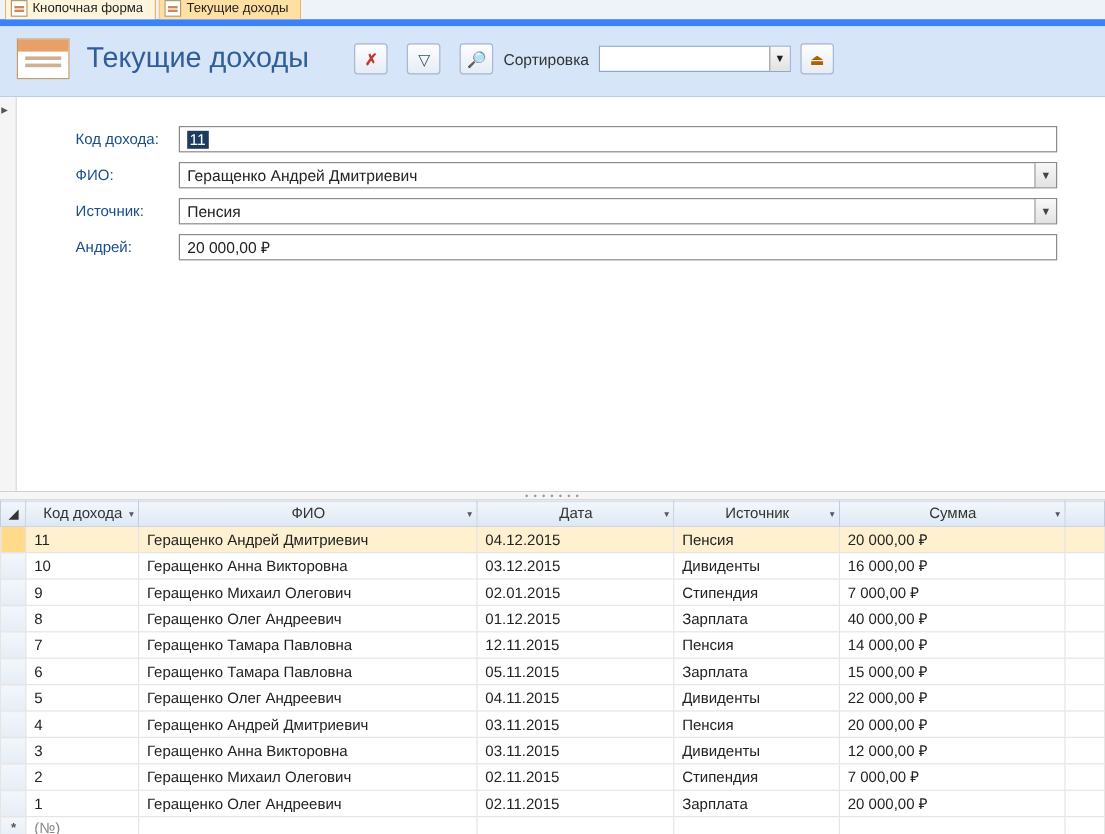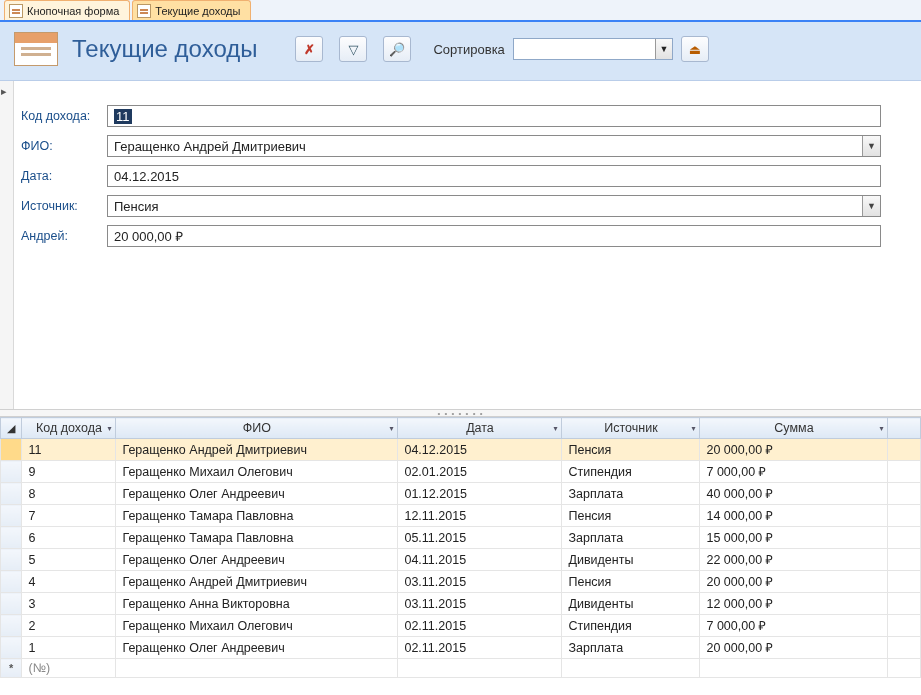--- a/index.html
+++ b/index.html
@@ -1,41 +1,41 @@
 <!DOCTYPE html>
 <html><head>
 <meta charset="utf-8">
 <style>
   * { box-sizing: border-box; }
   html, body { margin: 0; padding: 0; font-family: "Segoe UI", Tahoma, sans-serif; font-size: 12px; color: #222; }
   body { background: #fff; width: 921px; height: 695px; overflow: hidden; display: flex; flex-direction: column; }
 
   
-  .tabstrip { height: 22px; background: #eef3fa; display: flex; align-items: flex-end; padding-left: 4px; border-bottom: 2px solid #3b82f6; }
+  .tabstrip { height: 22px; background: #eef3fa; display: flex; align-items: flex-end; padding-left: 4px; border-bottom: 6px solid #3b82f6; }
   .tab { display: flex; align-items: center; height: 20px; padding: 0 10px 0 4px; border: 1px solid #f0b070; border-bottom: none; margin-right: 2px; border-radius: 3px 3px 0 0; background: #fff4dc; font-size: 11px; cursor: pointer; }
   .tab.active { background: #ffe0a3; }
   .tab .tabicon { width: 14px; height: 14px; margin-right: 4px; background: #fff; border: 1px solid #b96; display: inline-block; position: relative; }
   .tab .tabicon::after { content:""; position:absolute; left:2px; top:4px; right:2px; height:2px; background:#c85; box-shadow: 0 3px 0 #c85; }
 
   
   .headerband { background: #d6e5f7; padding: 10px 14px 14px 14px; display: flex; align-items: center; border-bottom: 1px solid #b9cde9; }
   .formicon { width: 44px; height: 34px; background: #fff; border: 1px solid #c49a6c; position: relative; margin-right: 14px; }
   .formicon::before { content:""; position:absolute; left:0; right:0; top:0; height:10px; background:#e7a06a; }
   .formicon::after { content:""; position:absolute; left:6px; right:6px; top:14px; height:3px; background:#d0b090; box-shadow: 0 6px 0 #d0b090; }
   .formtitle { font-size: 24px; color: #2f5e99; font-weight: 400; margin-right: 30px; }
   .tbbtn { width: 28px; height: 26px; border: 1px solid #a8b8d0; background: linear-gradient(#fdfdfe,#e6edf6); margin: 0 8px; border-radius: 3px; display:flex; align-items:center; justify-content:center; cursor:pointer; font-size: 13px; }
-  .sortlabel { margin-left: 14px; margin-right: 8px; font-size: 13px; color:#333; }
+  .sortlabel { margin-right: 8px; font-size: 13px; color:#333; }
   .sortselect { width: 160px; height: 22px; border: 1px solid #8fa8c8; background: #fff; }
 
   
   .detailpane { position: relative; flex: 0 0 328px; background: #fff; }
   .navcol { position:absolute; left:0; top:0; bottom:0; width:14px; background:#f5f5f5; border-right:1px solid #d9d9d9; }
   .navmark { position:absolute; left:1px; top:4px; font-size:11px; color:#555; }
 
-  .fields { padding: 24px 40px 14px 21px; }
+  .fields { padding: 24px 40px 14px 63px; }
   .row { display:flex; align-items:center; margin-bottom: 8px; }
   .row.gap { margin-top: 6px; }
   .lbl { width: 86px; color:#1a4e8a; font-size: 12.5px; }
   .fld { flex:1; height: 22px; border:1px solid #8a8a8a; padding: 2px 6px; font-size: 13px; background:#fff; display:flex; align-items:center; position:relative; }
   .fld.sel { }
   .fld .seltext { background:#1f3a5f; color:#fff; padding: 0 2px; }
   .fld .ddbtn { position:absolute; right:0; top:0; bottom:0; width:18px; border-left:1px solid #999; background:linear-gradient(#f8f8f8,#e2e2e2); display:flex; align-items:center; justify-content:center; cursor:pointer; font-size:9px; color:#444; }
 
   
   .splitter { height: 8px; background: #f6f6f6; border-top:1px solid #d0d0d0; border-bottom:1px solid #d0d0d0; display:flex; align-items:center; justify-content:center; cursor: row-resize; }
@@ -110,26 +110,20 @@
       <div class="lbl">Код дохода:</div>
       <div class="fld sel">
         <span class="seltext">11</span>
       </div>
     </div>
     <div class="row">
       <div class="lbl">ФИО:</div>
       <div class="fld">
         <span>Геращенко Андрей Дмитриевич</span>
         <span class="ddbtn">▼</span>
-      </div>
-    </div>
-    <div class="row">
-      <div class="lbl">Дата:</div>
-      <div class="fld">
-        <span>04.12.2015</span>
       </div>
     </div>
     <div class="row gap">
       <div class="lbl">Источник:</div>
       <div class="fld">
         <span>Пенсия</span>
         <span class="ddbtn">▼</span>
       </div>
     </div>
     <div class="row">
@@ -172,20 +166,29 @@
           <td class="rowsel"></td>
           <td class="num">11</td>
           <td>Геращенко Андрей Дмитриевич</td>
           <td>04.12.2015</td>
           <td>Пенсия</td>
           <td>20 000,00 ₽</td>
           <td></td>
         </tr>
         <tr>
           <td class="rowsel"></td>
+          <td class="num">10</td>
+          <td>Геращенко Анна Викторовна</td>
+          <td>03.12.2015</td>
+          <td>Дивиденты</td>
+          <td>16 000,00 ₽</td>
+          <td></td>
+        </tr>
+        <tr>
+          <td class="rowsel"></td>
           <td class="num">9</td>
           <td>Геращенко Михаил Олегович</td>
           <td>02.01.2015</td>
           <td>Стипендия</td>
           <td>7 000,00 ₽</td>
           <td></td>
         </tr>
         <tr>
           <td class="rowsel"></td>
           <td class="num">8</td>

